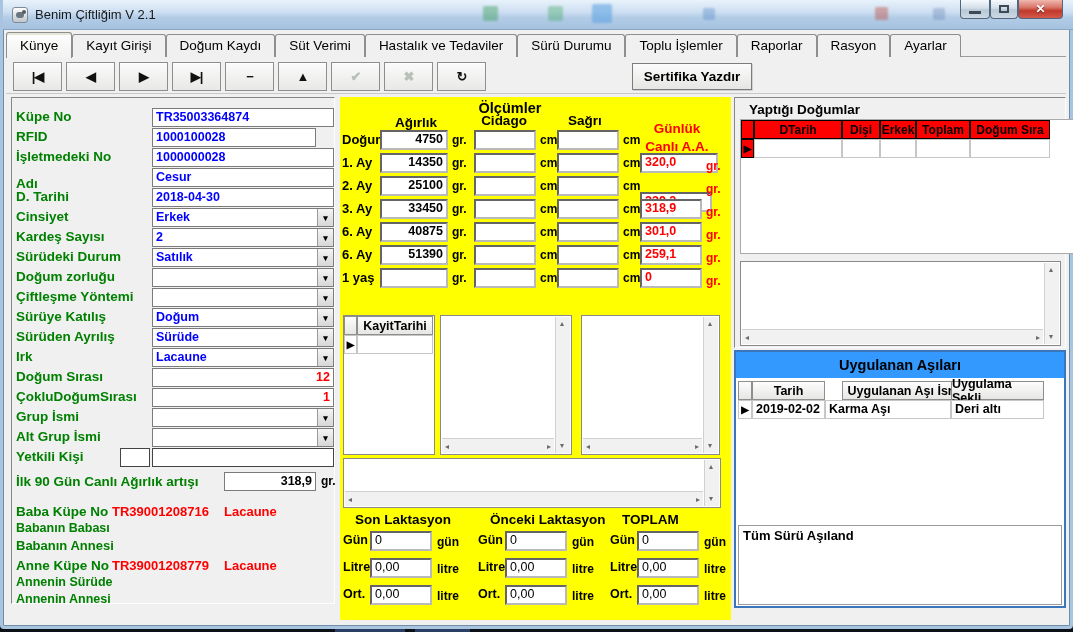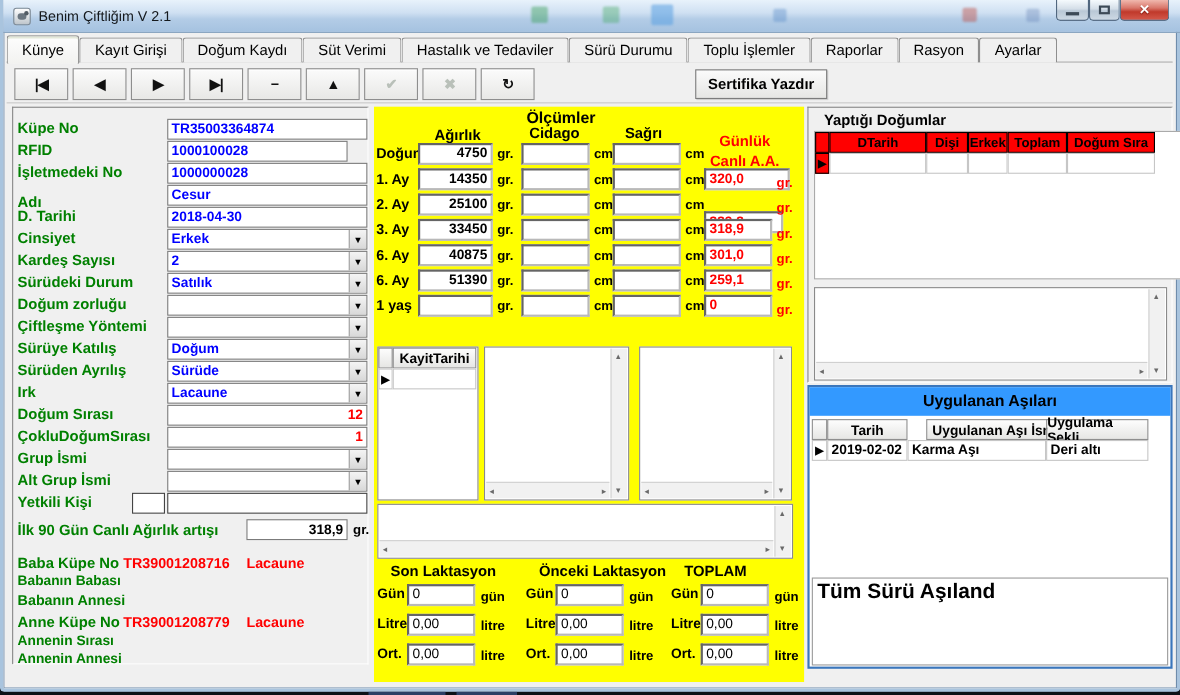--- a/index.html
+++ b/index.html
@@ -86,21 +86,21 @@
   .gridcell{position:absolute;background:#fff;border:1px solid #c6c6c6;height:19px;font-size:12.5px;font-weight:bold;
        color:#000;padding:1px 3px;white-space:nowrap;overflow:hidden;}
   .selcell{display:flex;align-items:center;justify-content:center;font-size:10px;color:#000;padding:0;}
 
   
   .redhdr{position:absolute;background:#ff0000;border:1px solid #000;height:19px;display:flex;align-items:center;
        justify-content:center;font-size:12px;font-weight:bold;color:#000;overflow:hidden;white-space:nowrap;}
   #vacc-title{position:absolute;left:0;top:0;width:328px;height:26px;background:#3399ff;display:flex;align-items:center;
        justify-content:center;font-size:14.5px;font-weight:bold;color:#000;}
   #vacc-note{position:absolute;left:2px;top:173px;width:324px;height:80px;background:#fff;border:1px solid #9a9a9a;
-       font-size:19px;font-weight:bold;color:#000;padding:2px 4px;}
+       font-size:13px;font-weight:bold;color:#000;padding:2px 4px;}
   #taskbar{position:absolute;left:0;top:629px;width:1073px;height:3px;background:#0c1117;}
   .tbblob{position:absolute;top:629px;height:3px;background:#2b3f66;}
 </style>
 </head>
 <body>
 
 <div id="stage">
   <div id="win">
 
     <div id="titlebar">
@@ -192,21 +192,21 @@
 
       <div class="glabel" style="left:4px;top:406px;">Baba Küpe No</div>
       <div class="redfree" style="left:100px;top:406px;">TR39001208716</div>
       <div class="redfree" style="left:212px;top:406px;">Lacaune</div>
       <div class="glabel" style="left:4px;top:423px;font-size:12.5px;">Babanın Babası</div>
       <div class="glabel" style="left:4px;top:440px;font-size:13px;">Babanın Annesi</div>
 
       <div class="glabel" style="left:4px;top:460px;">Anne Küpe No</div>
       <div class="redfree" style="left:100px;top:460px;">TR39001208779</div>
       <div class="redfree" style="left:212px;top:460px;">Lacaune</div>
-      <div class="glabel" style="left:4px;top:477px;font-size:12.5px;">Annenin Sırası</div>
+      <div class="glabel" style="left:4px;top:477px;font-size:12.5px;">Annenin Sürüde</div>
       <div class="glabel" style="left:4px;top:494px;font-size:12.5px;">Annenin Annesi</div>
     </div>
 
     <div id="mid-panel">
       <div class="ylabel" style="left:95px;top:3px;width:150px;text-align:center;font-size:14.5px;">Ölçümler</div>
       <div class="ylabel" style="left:42px;top:18px;width:68px;text-align:center;">Ağırlık</div>
       <div class="ylabel" style="left:131px;top:16px;width:66px;text-align:center;">Cidago</div>
       <div class="ylabel" style="left:210px;top:16px;width:70px;text-align:center;">Sağrı</div>
       <div class="rlabel" style="left:296px;top:24px;width:82px;">Günlük</div>
       <div class="rlabel" style="left:296px;top:42px;width:82px;">Canlı A.A.</div>

